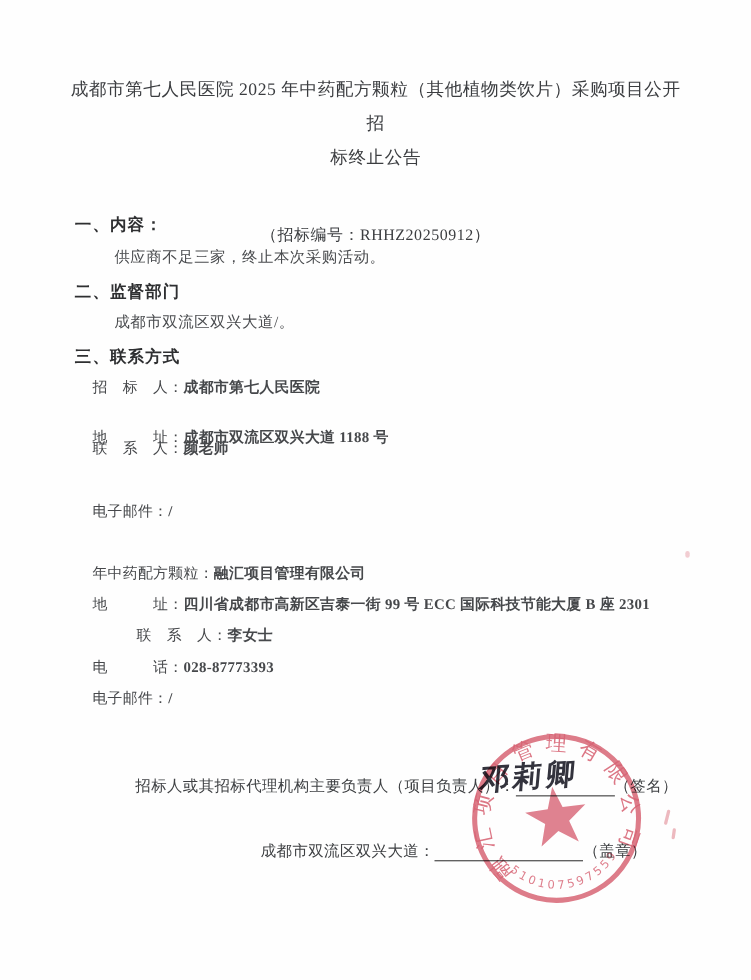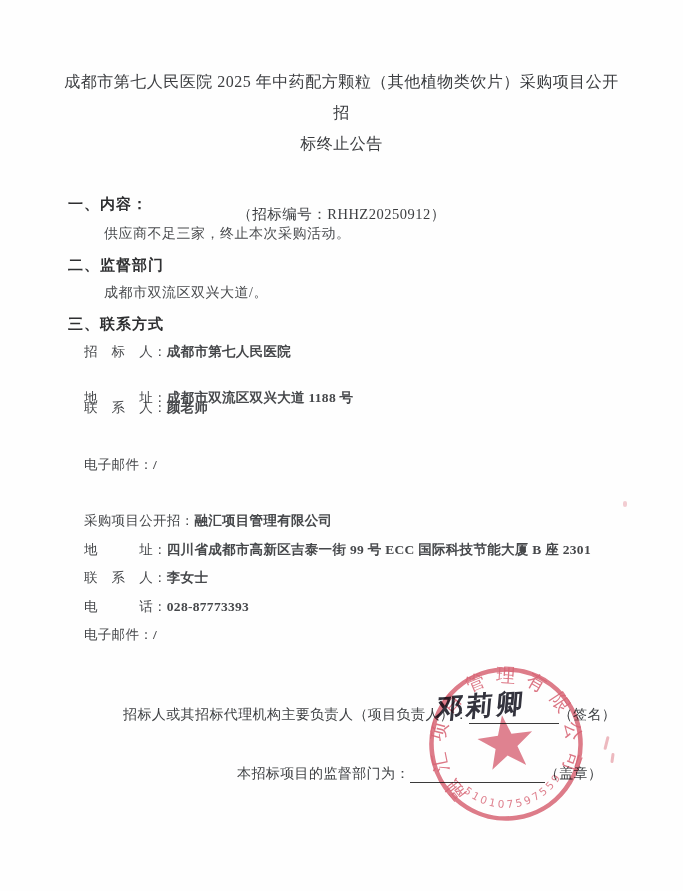--- a/index.html
+++ b/index.html
@@ -58,42 +58,42 @@
     <span class="lbl">地　　　址：</span><span class="val">成都市双流区双兴大道 1188 号</span>
   </div>
   <div class="abs row" style="top:399px;">
     <span class="lbl">联　系　人：</span><span class="val">颜老师</span>
   </div>
   <div class="abs row" style="top:456px;">
     <span class="lbl">电子邮件：</span><span class="val">/</span>
   </div>
 
   <div class="abs row" style="top:512px;">
-    <span class="lbl">采购项目公开招：</span><span class="val">融汇项目管理有限公司</span>
+    <span class="lbl">年中药配方颗粒：</span><span class="val">融汇项目管理有限公司</span>
   </div>
   <div class="abs row" style="top:541px;">
     <span class="lbl">地　　　址：</span><span class="val">四川省成都市高新区吉泰一街 99 号 ECC 国际科技节能大厦 B 座 2301</span>
   </div>
-  <div class="abs row" style="top:569px;">
+  <div class="abs row" style="top:569px;margin-left:40px;">
     <span class="lbl">联　系　人：</span><span class="val">李女士</span>
   </div>
   <div class="abs row" style="top:598px;">
     <span class="lbl">电　　　话：</span><span class="val">028-87773393</span>
   </div>
   <div class="abs row" style="top:626px;">
     <span class="lbl">电子邮件：</span><span class="val">/</span>
   </div>
 
   <div class="abs sign-line" style="top:706px; left:95px;margin-left:28px;">
     <span>招标人或其招标代理机构主要负责人（项目负责人）：</span><span class="u-line sig-underline"></span><span>（签名）</span>
   </div>
   <div class="abs signature">邓莉卿</div>
 
   <div class="abs sign-line" style="top:765px; left:237px;">
-    <span>本招标项目的监督部门为：</span><span class="u-line org-underline"></span><span>（盖章）</span>
+    <span>成都市双流区双兴大道：</span><span class="u-line org-underline"></span><span>（盖章）</span>
   </div>
 
   <svg class="abs seal-svg" viewBox="-80 -80 160 160">
     <circle r="74.5" fill="none" stroke="#d5586a" stroke-width="4.6" opacity="0.85"></circle>
     <path id="sealTopArc" d="M -43.8 43.8 A 62 62 0 1 1 43.8 43.8" fill="none"></path>
     <path id="sealBottomArc" d="M -52.4 36.7 A 64 64 0 0 0 52.4 36.7" fill="none"></path>
     <text font-size="19" fill="#d5586a" letter-spacing="9.5" opacity="0.88" font-family="Liberation Serif, DejaVu Serif, serif">
       <textPath href="#sealTopArc" startOffset="2">融汇项目管理有限公司</textPath>
     </text>
     <text font-size="10.5" fill="#d5586a" letter-spacing="2.8" opacity="0.82" font-family="DejaVu Sans, sans-serif">

